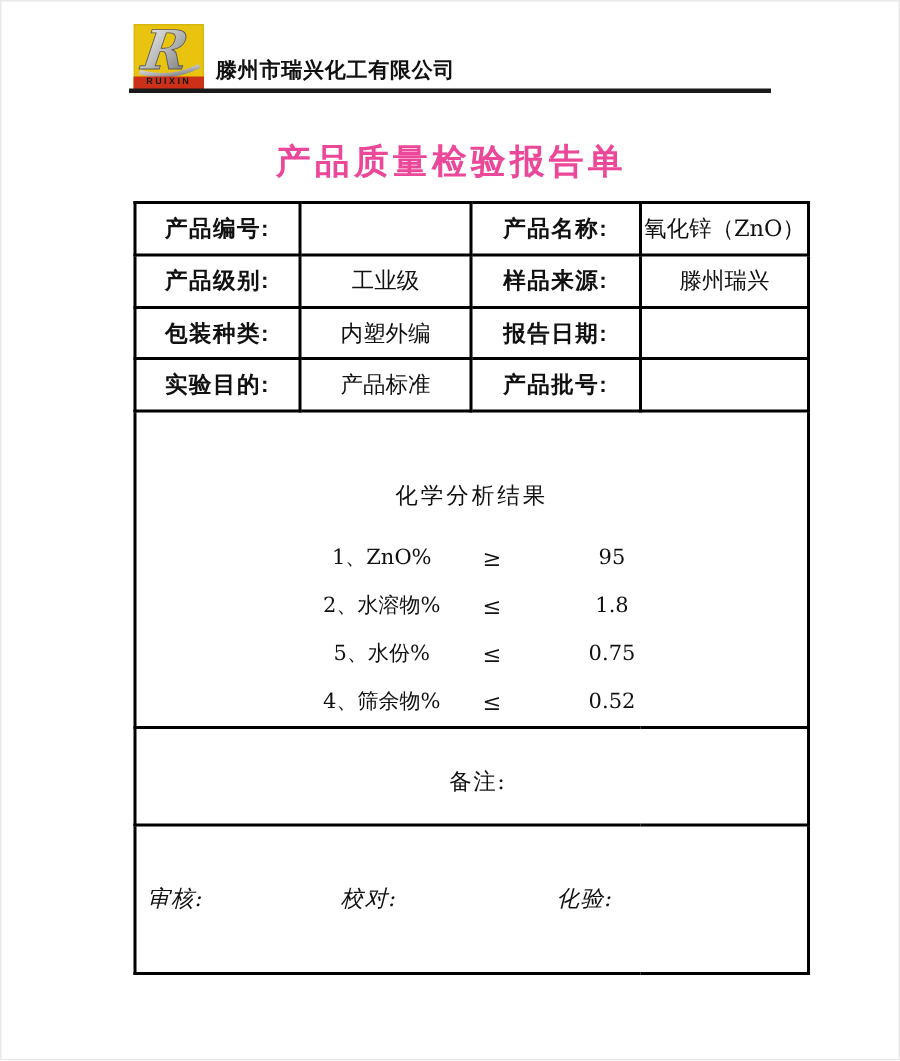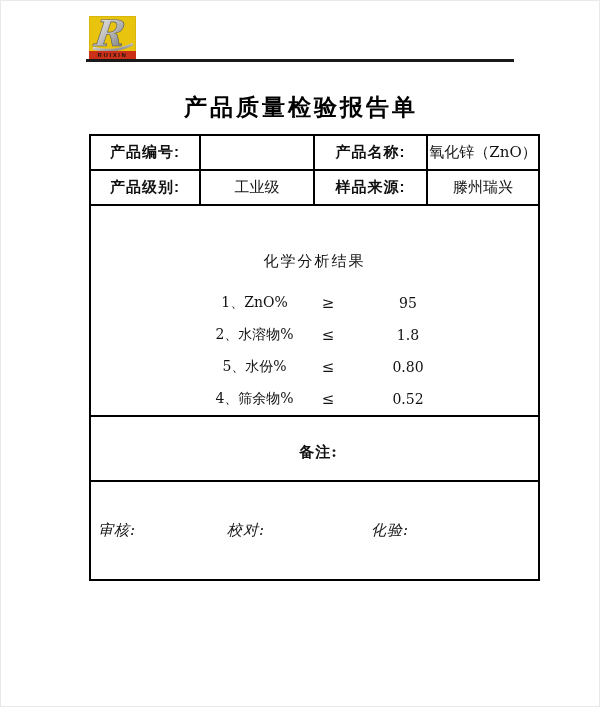--- a/index.html
+++ b/index.html
@@ -49,21 +49,21 @@
     position:absolute; left:85px; top:58px; width:428px; height:3px;
     background:#1a1a1a;
   }
 
   
   .title {
     position:absolute; left:0; top:91px; width:600px;
     text-align:center;
     font-family:"Liberation Sans","DejaVu Sans",sans-serif;
     font-weight:bold; font-size:23px; letter-spacing:3px;
-    color:#000000;
+    color:#ec4899;
   }
 
   
   table.report {
     position:absolute; left:88px; top:133px;
     width:449px; table-layout:fixed;
     border-collapse:collapse;
   }
   table.report td {
     border:2px solid #000;
@@ -86,21 +86,21 @@
     display:flex; align-items:center; height:32px;
     padding-left:110px; font-size:14px;
   }
   .analysis-line.first { margin-top:16px; }
   .al-name { width:107px; white-space:nowrap; }
   .al-sym  { width:40px; text-align:center; font-size:15px; }
   .al-val  { width:120px; text-align:center; }
 
   td.remark-cell {
     height:65px; vertical-align:top; text-align:left;
-    padding:8px 0 0 8px; font-size:14px; letter-spacing:1px;font-weight:bold;
+    padding:8px 0 0 8px; font-size:14px; letter-spacing:1px;
   }
   td.sig-cell { height:99px; position:relative; text-align:left;font-style:italic; }
   .sig { position:absolute; top:39px; font-size:15px; letter-spacing:1px; }
   .sig.s1 { left:7px; }
   .sig.s2 { left:136px; }
   .sig.s3 { left:280px; }
 </style>
 </head>
 <body>
 
@@ -114,20 +114,21 @@
             <stop offset="0" stop-color="#f2f2f2"></stop>
             <stop offset="0.5" stop-color="#b9b9b9"></stop>
             <stop offset="1" stop-color="#6f6f6f"></stop>
           </linearGradient>
         </defs>
         <text x="24" y="32" text-anchor="middle" font-family="DejaVu Serif, serif" font-style="italic" font-weight="bold" font-size="36" fill="url(#silver)" stroke="#5a5a5a" stroke-width="0.6" transform="skewX(-8)">R</text>
         <path d="M4 34 Q 24 40 44 30" stroke="url(#silver)" stroke-width="3" fill="none"></path>
       </svg>
       <div class="logo-band">RUIXIN</div>
     </div>
+    <div class="company-cn">滕州市瑞兴化工有限公司</div>
   </div>
   <div class="header-rule"></div>
 
   <div class="title">产品质量检验报告单</div>
 
   <table class="report">
     <colgroup>
         <col style="width:110px">
         <col style="width:114px">
         <col style="width:113px">
@@ -140,38 +141,50 @@
       <td class="val"></td>
       <td class="lbl">产品名称:</td>
       <td class="val">氧化锌（ZnO）</td>
     </tr>
     <tr class="r-info">
       <td class="lbl">产品级别:</td>
       <td class="val">工业级</td>
       <td class="lbl">样品来源:</td>
       <td class="val">滕州瑞兴</td>
     </tr>
+    <tr class="r-info" style="height:34px">
+      <td class="lbl">包装种类:</td>
+      <td class="val">内塑外编</td>
+      <td class="lbl">报告日期:</td>
+      <td class="val"></td>
+    </tr>
+    <tr class="r-info">
+      <td class="lbl">实验目的:</td>
+      <td class="val">产品标准</td>
+      <td class="lbl">产品批号:</td>
+      <td class="val"></td>
+    </tr>
 
     <tr>
       <td colspan="4" class="analysis-cell">
         <div class="analysis-heading">化学分析结果</div>
         <div class="analysis-line first">
           <span class="al-name">1、ZnO%</span>
           <span class="al-sym">≥</span>
           <span class="al-val">95</span>
         </div>
         <div class="analysis-line">
           <span class="al-name">2、水溶物%</span>
           <span class="al-sym">≤</span>
           <span class="al-val">1.8</span>
         </div>
         <div class="analysis-line">
           <span class="al-name">5、水份%</span>
           <span class="al-sym">≤</span>
-          <span class="al-val">0.80</span>
+          <span class="al-val">0.75</span>
         </div>
         <div class="analysis-line">
           <span class="al-name">4、筛余物%</span>
           <span class="al-sym">≤</span>
           <span class="al-val">0.52</span>
         </div>
       </td>
     </tr>
 
     <tr>

